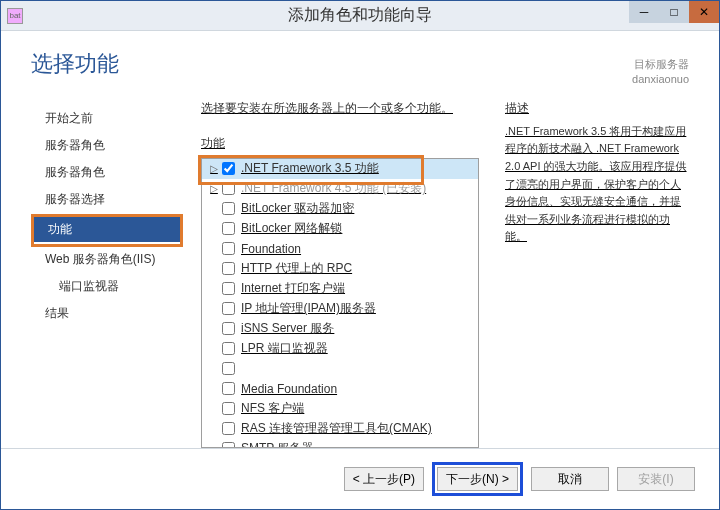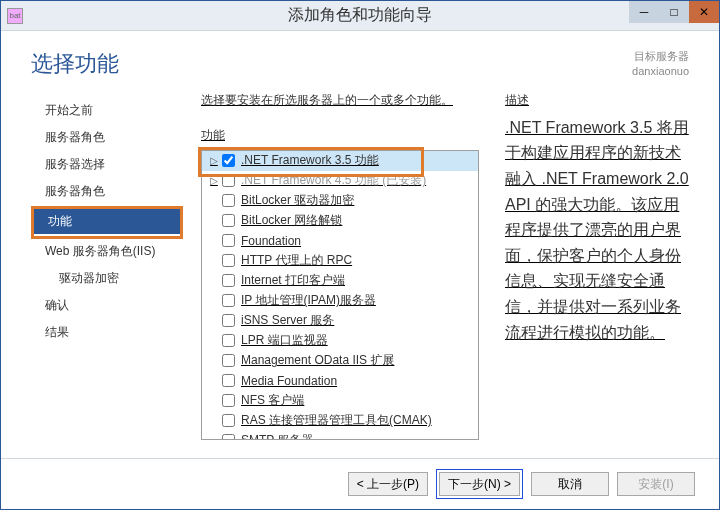--- a/index.html
+++ b/index.html
@@ -7,44 +7,44 @@
 .window { width: 720px; height: 510px; border: 1px solid #2b5797; background: #fff; display: flex; flex-direction: column; }
 .titlebar { height: 30px; background: #e8edf3; border-bottom: 1px solid #d0d7de; display: flex; align-items: center; position: relative; }
 .titlebar-icon { width: 16px; height: 16px; margin-left: 6px; background: #f0abfc; border: 1px solid #999; font-size: 8px; display: flex; align-items: center; justify-content: center; color: #666; }
 .titlebar-title { position: absolute; left: 50%; transform: translateX(-50%); font-size: 16px; color: #333; }
 .win-controls { margin-left: auto; display: flex; height: 100%; }
 .win-btn { width: 30px; height: 22px; display: flex; align-items: center; justify-content: center; font-size: 12px; color: #000; background: #c7d3df; margin-top: 0; border: 0; }
 .win-btn.close { background: #c76b3f; color: #000; }
 .content { flex: 1; display: flex; flex-direction: column; padding: 0; }
 .header-area { padding: 18px 30px 12px 30px; display: flex; justify-content: space-between; align-items: flex-start; }
 .page-title { font-size: 22px; color: #2b5797; font-weight: 300; }
-.target-box { text-align: right; font-size: 11px; color: #888; line-height: 1.4; }
+.target-box { text-align: right; font-size: 11px; color: #888; line-height: 1.4; margin-top: 8px; }
 .main-body { flex: 1; display: flex; padding: 0 30px 0 30px; }
 .sidebar { width: 152px; padding-top: 6px; }
 .sidebar-item { padding: 4px 6px 4px 14px; font-size: 12px; color: #333; cursor: pointer; margin-bottom: 2px; }
 .sidebar-item.selected { background: #2b5797; color: #fff; }
 .sidebar-item.sub { padding-left: 28px; }
 .highlight-nav { border: 3px solid #e07b2e; display: inline-block; padding: 0; }
 .main-panel { flex: 1; padding-left: 18px; display: flex; gap: 26px; text-decoration: underline; }
 .left-col { flex: 1; display: flex; flex-direction: column; }
 .intro { font-size: 12px; color: #333; margin-bottom: 18px; }
 .section-label { font-size: 12px; color: #333; margin-bottom: 6px; }
 .features-box { border: 1px solid #9e9e9e; height: 290px; overflow-y: scroll; background: #fff; position: relative; }
 .feature-row { display: flex; align-items: center; padding: 2px 4px 2px 6px; font-size: 12px; color: #333; height: 20px; }
 .feature-row .expander { width: 12px; font-size: 10px; color: #666; display: inline-block; text-align: center; }
 .feature-row input[type=checkbox] { margin: 0 6px 0 2px; }
 .feature-row .greyed { color: #9a9a9a; }
 .feature-row.selected { background: #cde6f7; }
 .highlight-feat { position: absolute; border: 3px solid #e07b2e; pointer-events: none; }
 .right-col { width: 184px; }
-.desc-text { font-size: 16px; color: #333; line-height: 1.6; }
-.footer { height: 51px; border-top: 1px solid #d0d7de; display: flex; align-items: center; justify-content: flex-end; padding-right: 24px; gap: 8px; }
+.desc-text { font-size: 11px; color: #333; line-height: 1.6; }
+.footer { height: 61px; border-top: 1px solid #d0d7de; display: flex; align-items: center; justify-content: flex-end; padding-right: 24px; gap: 8px; }
 .btn { min-width: 78px; height: 24px; border: 1px solid #a8a8a8; background: #efefef; font-size: 12px; cursor: pointer; padding: 0 8px; }
 .btn:disabled { color: #a0a0a0; }
-.highlight-btn { border: 1px solid #1d4ed8; display: inline-block; padding: 2px; }
+.highlight-btn { border: 3px solid #1d4ed8; display: inline-block; padding: 2px; }
 .features-box::-webkit-scrollbar { width: 17px; }
 .features-box::-webkit-scrollbar-track { background: #f0f0f0; }
 .features-box::-webkit-scrollbar-thumb { background: #c0c0c0; border: 1px solid #a0a0a0; }
 </style>
 </head>
 <body>
 
 <div class="window">
   <div class="titlebar">
     <div class="titlebar-icon">bat</div>
@@ -62,28 +62,27 @@
       <div class="target-box">
         <div>目标服务器</div>
         <div>danxiaonuo</div>
       </div>
     </div>
 
     <div class="main-body">
       <div class="sidebar" id="sidebar">
           <div class="sidebar-item">开始之前</div>
           <div class="sidebar-item">服务器角色</div>
+          <div class="sidebar-item">服务器角色</div>
           <div class="sidebar-item">服务器选择</div>
-          <div class="sidebar-item">服务器角色</div>
           <span class="highlight-nav" style="display: block;">
             <div class="sidebar-item selected">功能</div>
           </span>
           <div class="sidebar-item">Web 服务器角色(IIS)</div>
-          <div class="sidebar-item sub">驱动器加密</div>
-          <div class="sidebar-item">确认</div>
+          <div class="sidebar-item sub">端口监视器</div>
           <div class="sidebar-item">结果</div>
         </div>
 
       <div class="main-panel">
         <div class="left-col">
           <div class="intro">选择要安装在所选服务器上的一个或多个功能。</div>
           <div class="section-label">功能</div>
           <div style="position:relative;">
             <div class="features-box" id="features">
                 <div class="feature-row selected">
@@ -132,21 +131,20 @@
                   <span>iSNS Server 服务</span>
                 </div>
                 <div class="feature-row">
                   <span class="expander"></span>
                   <input type="checkbox" style="">
                   <span>LPR 端口监视器</span>
                 </div>
                 <div class="feature-row">
                   <span class="expander"></span>
                   <input type="checkbox" style="">
-                  <span>Management OData IIS 扩展</span>
                 </div>
                 <div class="feature-row">
                   <span class="expander"></span>
                   <input type="checkbox" style="">
                   <span>Media Foundation</span>
                 </div>
                 <div class="feature-row">
                   <span class="expander"></span>
                   <input type="checkbox" style="">
                   <span>NFS 客户端</span>

